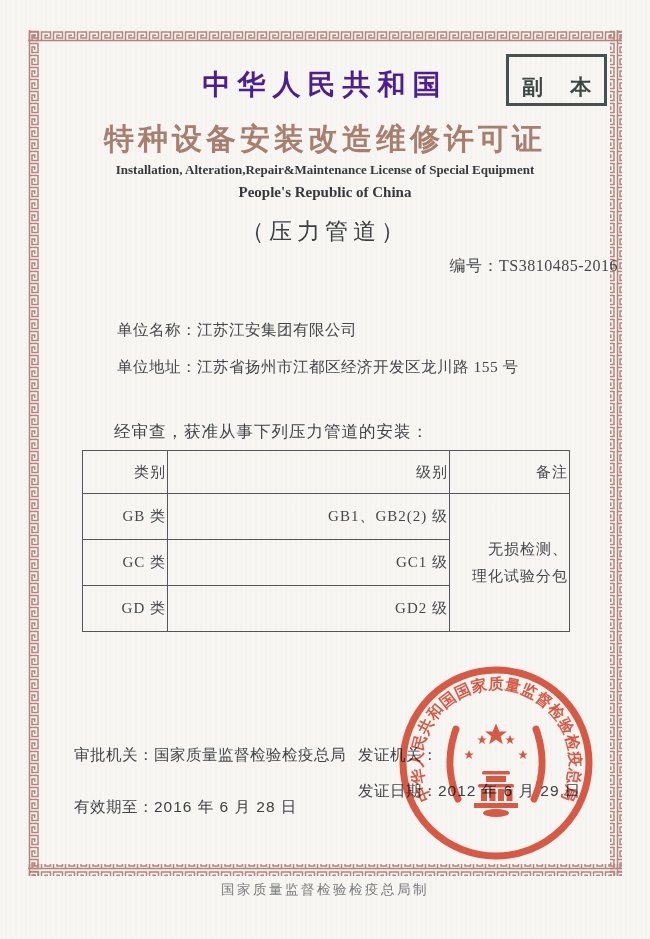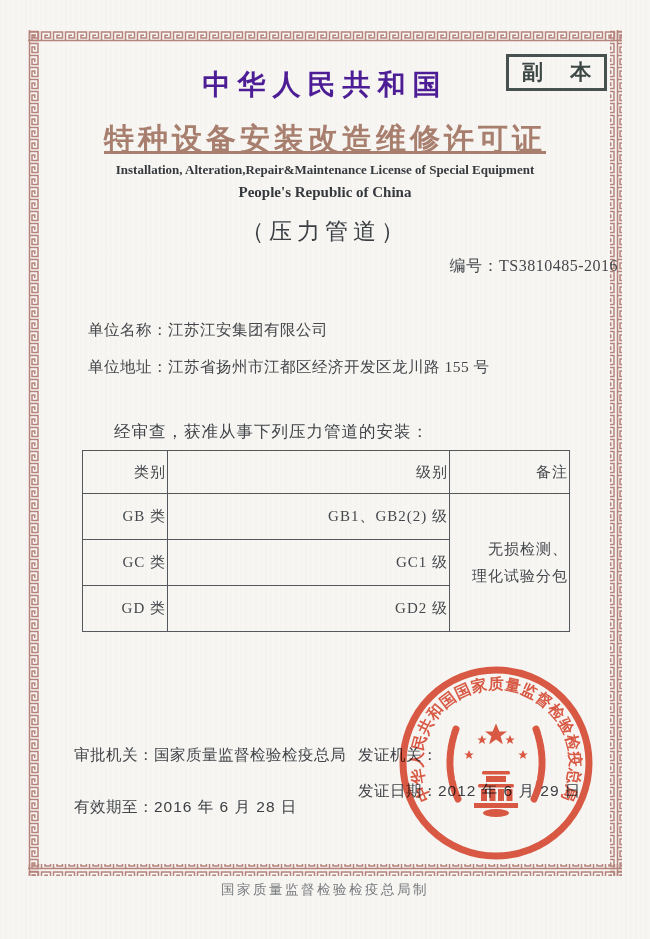--- a/index.html
+++ b/index.html
@@ -16,33 +16,33 @@
   
   .frame{left:28px;top:30px;pointer-events:none;}
 
   
   .copy-box{
     left:506px;top:54px;
     border:3px solid #47514f;
     color:#3d4745;
     font-weight:bold;font-size:21px;line-height:1.2;
     letter-spacing:11px;
-    padding:3px 2px 3px 13px;
+    padding:18px 2px 3px 13px;
     font-family:"Liberation Serif", serif;
   }
 
   .title-cn1{top:66px;font-size:28px;font-weight:bold;color:#4c1d95;letter-spacing:7px;}
-  .title-cn2{top:119px;font-size:30px;font-weight:bold;color:#a87f6e;letter-spacing:4px;text-decoration:underline;}
+  .title-cn2{top:119px;font-size:30px;font-weight:bold;color:#a87f6e;letter-spacing:4px;}
   .title-en1{top:162px;font-size:13px;font-weight:bold;color:#35393d;}
   .title-en2{top:184px;font-size:15px;font-weight:bold;color:#35393d;}
   .subtitle{top:216px;font-size:23px;letter-spacing:5px;color:#3c4044;font-weight:500;}
 
   .license-no{top:256px;left:0;width:100%;text-align:right;box-sizing:border-box;padding-right:32px;font-size:16px;color:#44474b;letter-spacing:0.5px;}
 
-  .field-line{font-size:15.5px;color:#43464a;letter-spacing:0.5px;}
+  .field-line{font-size:15.5px;color:#43464a;letter-spacing:0.5px;margin-left:29px;}
   .f-name{left:88px;top:320px;}
   .f-addr{left:88px;top:357px;}
   .note-line{left:114px;top:421px;font-size:16.5px;color:#404307;color:#404448;letter-spacing:1px;text-align:right;}
 
   table.scope{
     position:absolute;left:82px;top:450px;width:487px;
     border-collapse:collapse;table-layout:fixed;
     font-size:15px;color:#44474b;
   }
   table.scope th, table.scope td{

